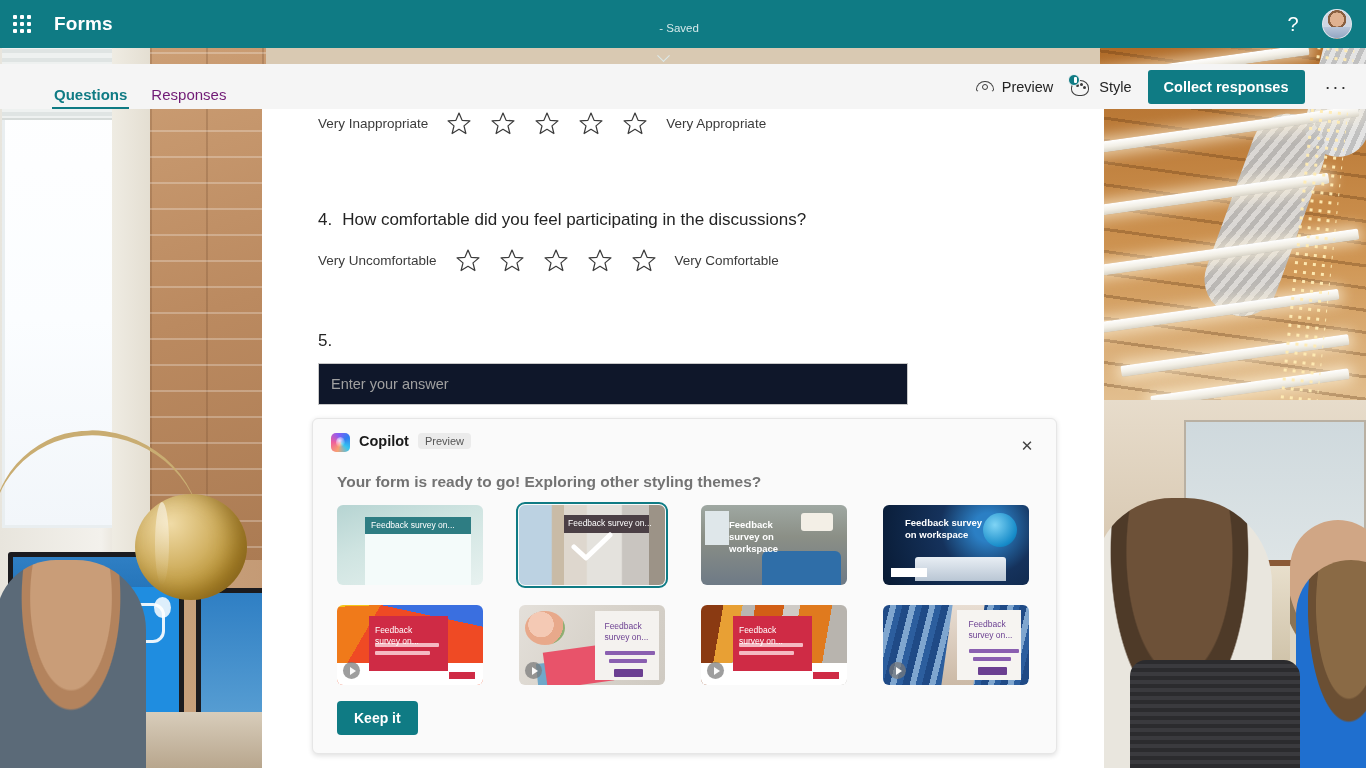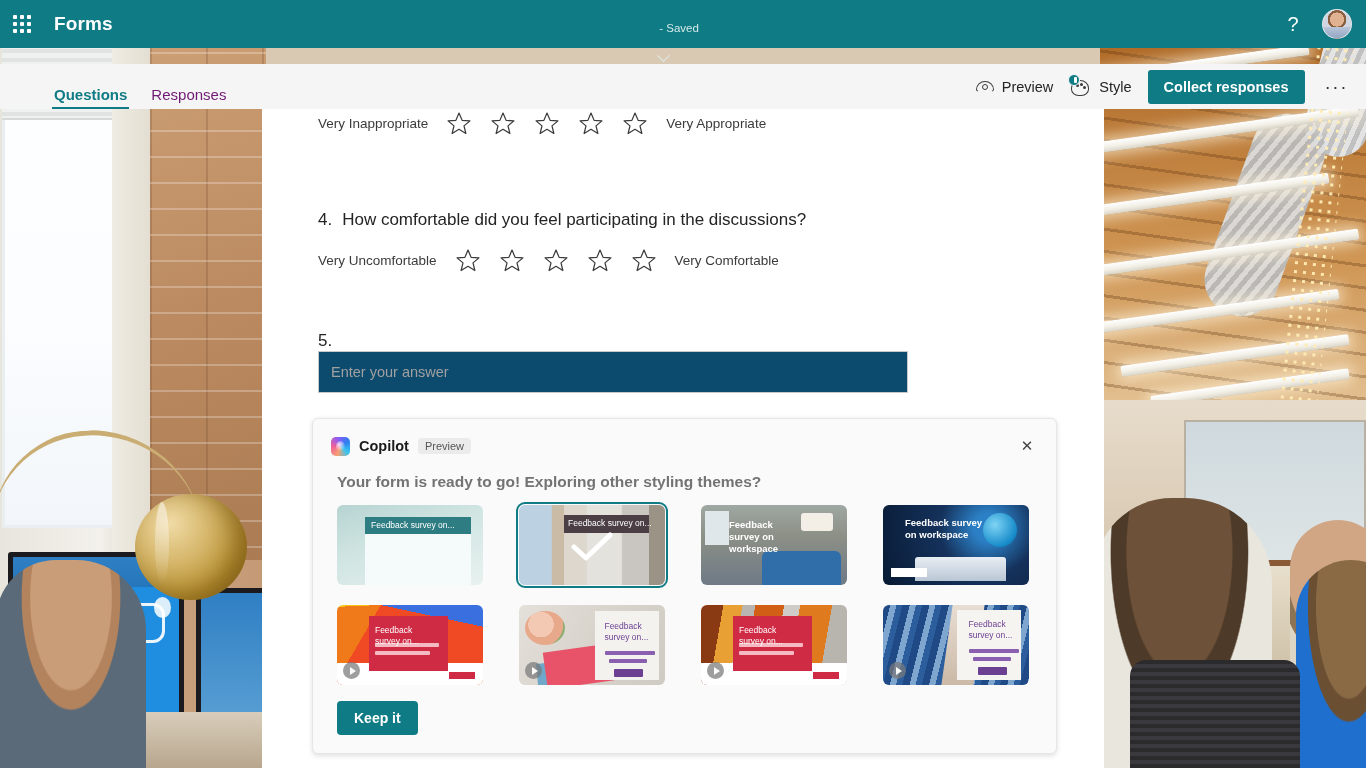--- a/index.html
+++ b/index.html
@@ -150,29 +150,29 @@
   #canvas { position:absolute; left:262px; top:93px; width:842px; height:675px;
     background:#ffffff; z-index:10; overflow:hidden; }
 
   .qblock { padding:0 56px; }
   .rating-row { display:flex; align-items:center; gap:10px; }
   .rating-label { font-size:13.5px; color:#3b3b3b; white-space:nowrap; }
   .stars { display:flex; gap:18px; padding:0 8px; }
   .star { width:26px; height:25px; display:block; }
   .qtext { font-size:17px; color:#242424; display:flex; gap:10px; align-items:baseline; }
   .qnum { font-size:17px; color:#242424; }
-  .answer-box { width:590px; height:42px; border:1px solid #c9c9c9;
-    background:#0c4a6e; display:flex; align-items:center; padding:0 12px; }
+  .answer-box { margin-top:12px; width:590px; height:42px; border:1px solid #c9c9c9;
+    background:#0f172a; display:flex; align-items:center; padding:0 12px; }
   .answer-box span { font-size:14.5px; color:#a0a0a0; }
 
   
   #copilot-card { position:absolute; left:50px; top:325px; width:745px; height:336px;
     background:#fafafa; border:1px solid #e6e6e6; border-radius:6px;
     box-shadow:0 1.6px 5px rgba(0,0,0,.12); }
-  #cp-head { display:flex; align-items:center; gap:9px; padding:14px 16px 0 18px; }
+  #cp-head { display:flex; align-items:flex-start; gap:9px; padding:14px 16px 0 18px; }
   .cp-logo { width:19px; height:19px; position:relative; border-radius:5px; overflow:hidden;
     background:conic-gradient(from 200deg,#f7a072,#ef5f9c,#8a5cf6,#2f7ef0,#36c5f0,#f7a072); }
   .cp-logo::after{content:"";position:absolute;left:5px;top:4px;width:9px;height:11px;border-radius:50%;
     background:radial-gradient(circle at 40% 35%, rgba(255,255,255,.85), rgba(255,255,255,0) 70%);}
   #cp-name { font-size:14.5px; font-weight:600; color:#1b1b1b; }
   #cp-preview { font-size:11px; color:#555; background:#ebebeb; border-radius:4px; padding:2px 7px; }
   #cp-close { margin-left:auto; width:26px; height:26px; display:flex; align-items:center;
     justify-content:center; font-size:15px; color:#444; cursor:pointer; }
   #cp-title { font-size:15.5px; font-weight:bold; color:#737373; padding:14px 18px 0 24px; }
   #cp-sub { font-size:12.5px; color:#3b3b3b; padding:3px 18px 0 24px; }

